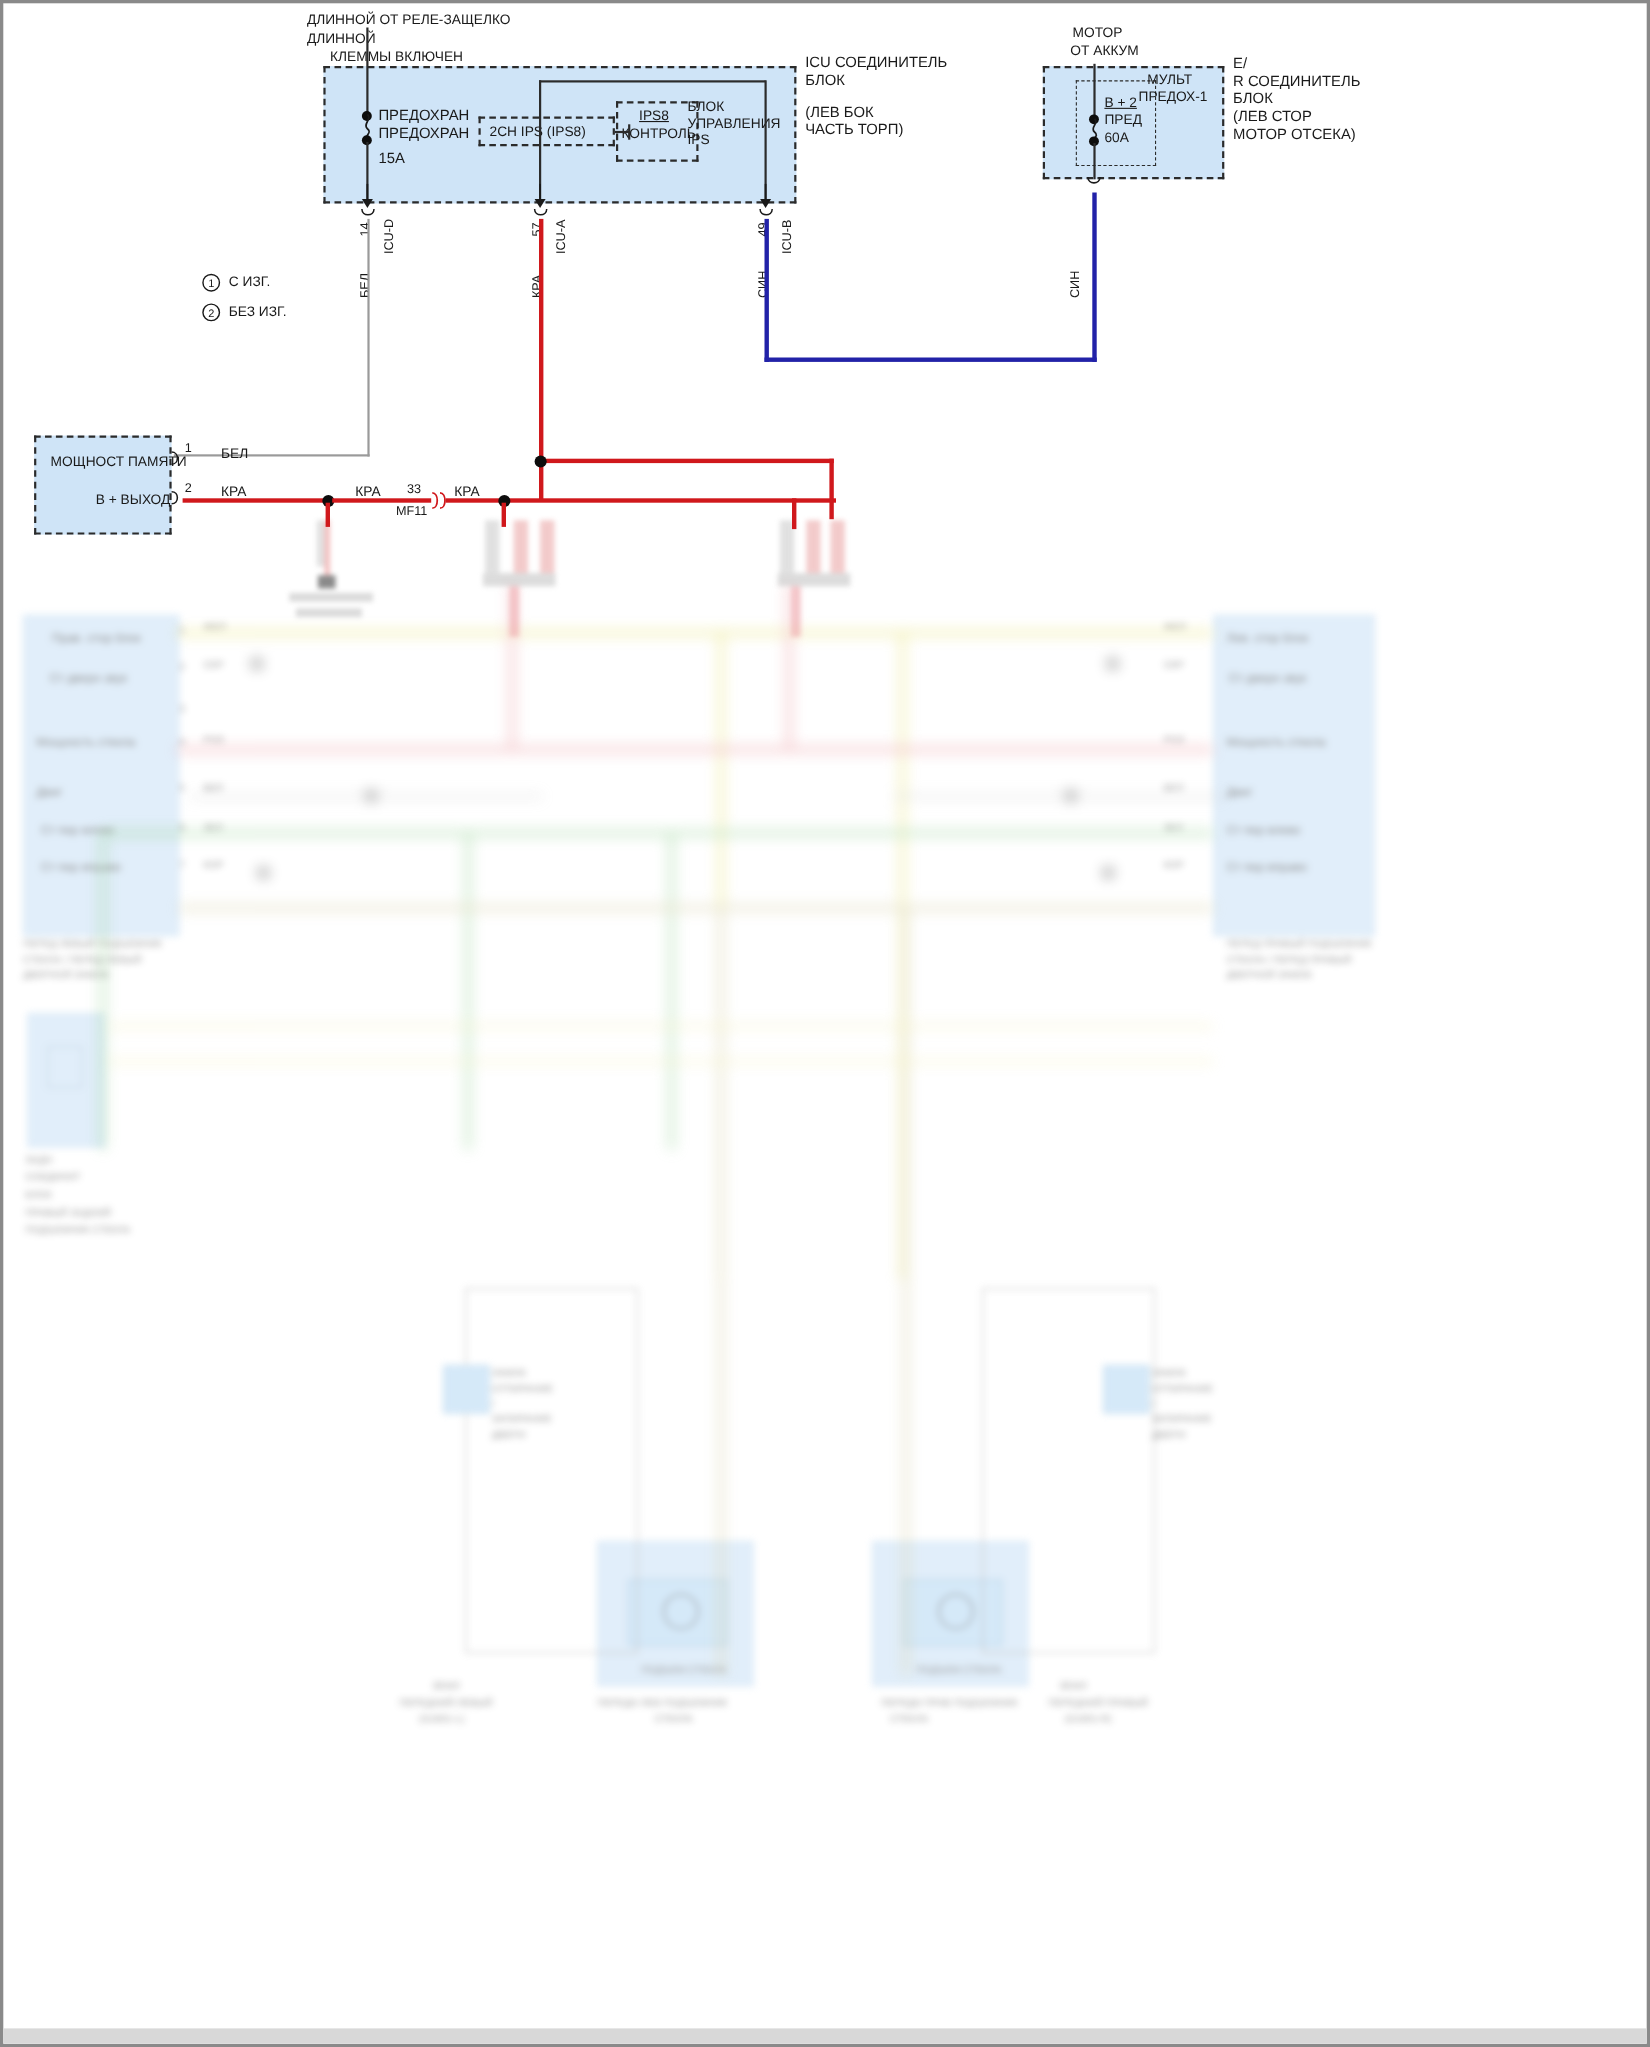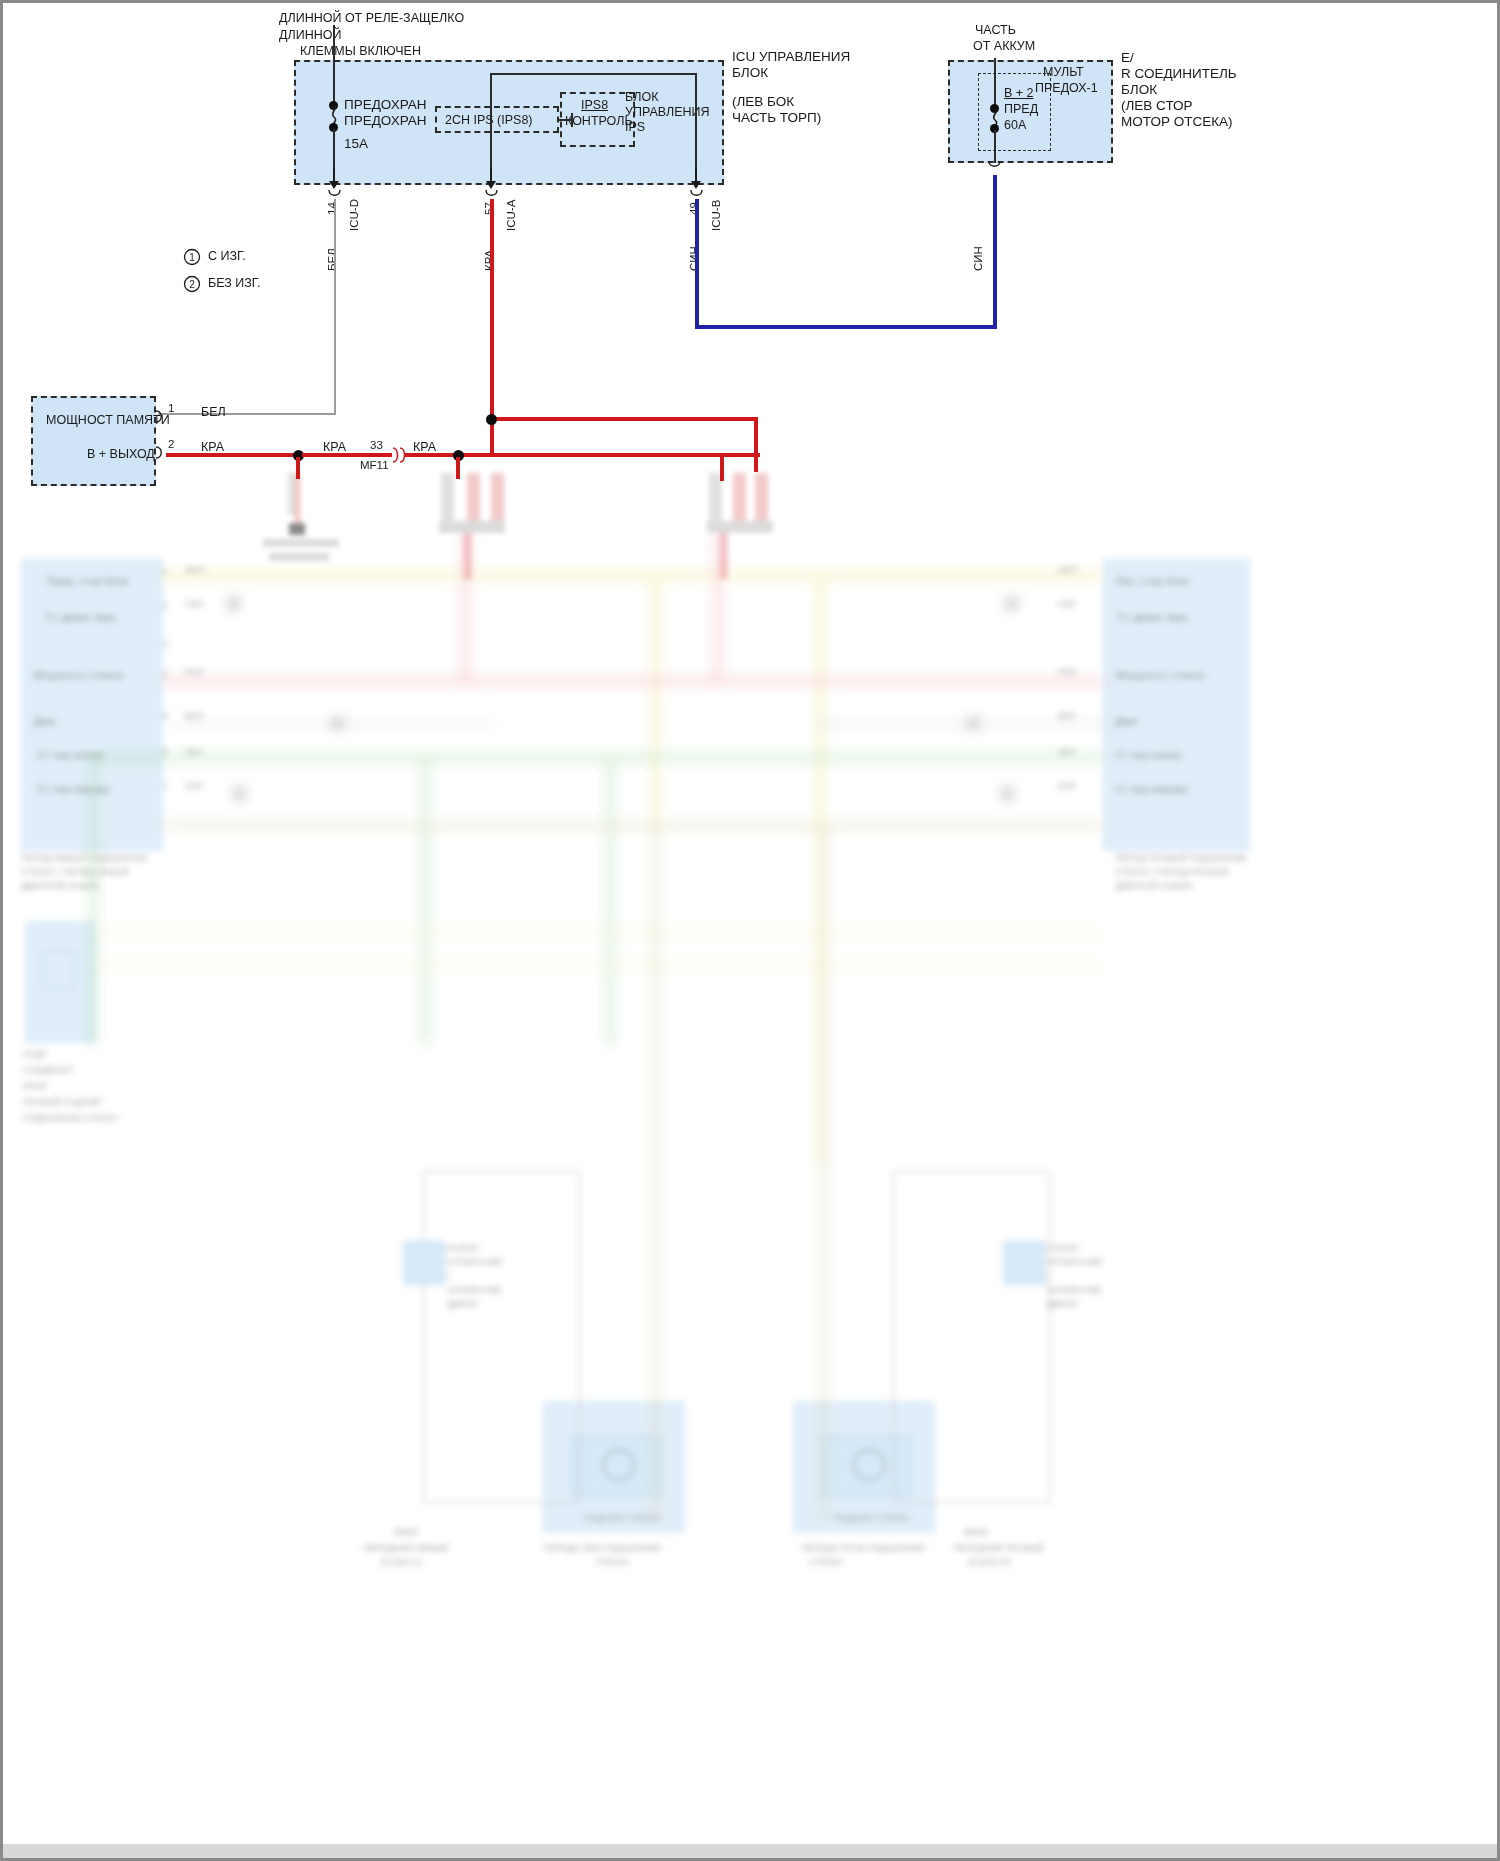--- a/index.html
+++ b/index.html
@@ -181,21 +181,21 @@
     <div style="position:absolute;left:706px;top:8px;width:13px;height:48px;background:#c8c8c8;"></div>
     <div style="position:absolute;left:730px;top:8px;width:13px;height:48px;background:#e9a0a0;"></div>
     <div style="position:absolute;left:752px;top:8px;width:13px;height:48px;background:#e9a0a0;"></div>
     <div style="position:absolute;left:704px;top:56px;width:66px;height:12px;background:#c0c0c0;"></div>
     <div style="position:absolute;left:716px;top:68px;width:9px;height:46px;background:#eda0a6;"></div>
   </div>
 
   <div class="blkfill" style="left:291px;top:57px;width:430px;height:125px;"></div>
   <div class="dash" style="left:291px;top:57px;width:430px;height:125px;"></div>
 
-  <div class="txt t13" style="left:729px;top:46px;">ICU УПРАВЛЕНИЯ</div>
+  <div class="txt t13" style="left:729px;top:46px;">ICU СОЕДИНИТЕЛЬ</div>
   <div class="txt t13" style="left:729px;top:62px;">БЛОК</div>
   <div class="txt t13" style="left:729px;top:91px;">(ЛЕВ БОК</div>
   <div class="txt t13" style="left:729px;top:107px;">ЧАСТЬ ТОРП)</div>
 
   <div class="txt t12" style="left:276px;top:8px;">ДЛИННОЙ ОТ РЕЛЕ-ЗАЩЕЛКО</div>
   <div class="txt t12" style="left:276px;top:25px;">ДЛИННОЙ</div>
   <div class="txt t12" style="left:297px;top:41px;">КЛЕММЫ ВКЛЮЧЕН</div>
 
   <div class="solidline" style="left:330px;top:22px;width:1.6px;height:82px;"></div>
   <div class="dot" style="left:326px;top:98px;width:9px;height:9px;"></div>
@@ -271,21 +271,21 @@
   <div class="wire-blue" style="left:692px;top:196px;width:4px;height:130px;"></div>
   <div class="wire-blue" style="left:692px;top:322px;width:302px;height:4px;"></div>
   <div class="wire-blue" style="left:990px;top:172px;width:4px;height:154px;"></div>
   <div class="txt t11 vert" style="left:968px;top:268px;">СИН</div>
 
   <div class="blkfill" style="left:945px;top:57px;width:165px;height:103px;"></div>
   <div class="dash" style="left:945px;top:57px;width:165px;height:103px;"></div>
   <div class="blkfill" style="left:975px;top:70px;width:73px;height:78px;"></div>
   <div class="dash" style="left:975px;top:70px;width:73px;height:78px;border-width:1.8px;"></div>
 
-  <div class="txt t12" style="left:972px;top:20px;">ЧАСТЬ</div>
+  <div class="txt t12" style="left:972px;top:20px;">МОТОР</div>
   <div class="txt t12" style="left:970px;top:36px;">ОТ АККУМ</div>
 
   <div class="solidline" style="left:991px;top:55px;width:1.6px;height:52px;"></div>
   <div class="dot" style="left:987px;top:101px;width:9px;height:9px;"></div>
   <svg class="abs" style="left:983px;top:104px;" width="20" height="22" viewBox="0 0 20 22">
     <path d="M9 1 C14 5, 4 9, 9 13 C14 17, 6 19, 9 21" stroke="#1a1a1a" stroke-width="1.6" fill="none"></path>
   </svg>
   <div class="dot" style="left:987px;top:121px;width:9px;height:9px;"></div>
   <div class="solidline" style="left:991px;top:127px;width:1.6px;height:33px;"></div>
   <svg class="abs" style="left:984px;top:157px;" width="16" height="16" viewBox="0 0 16 16">

